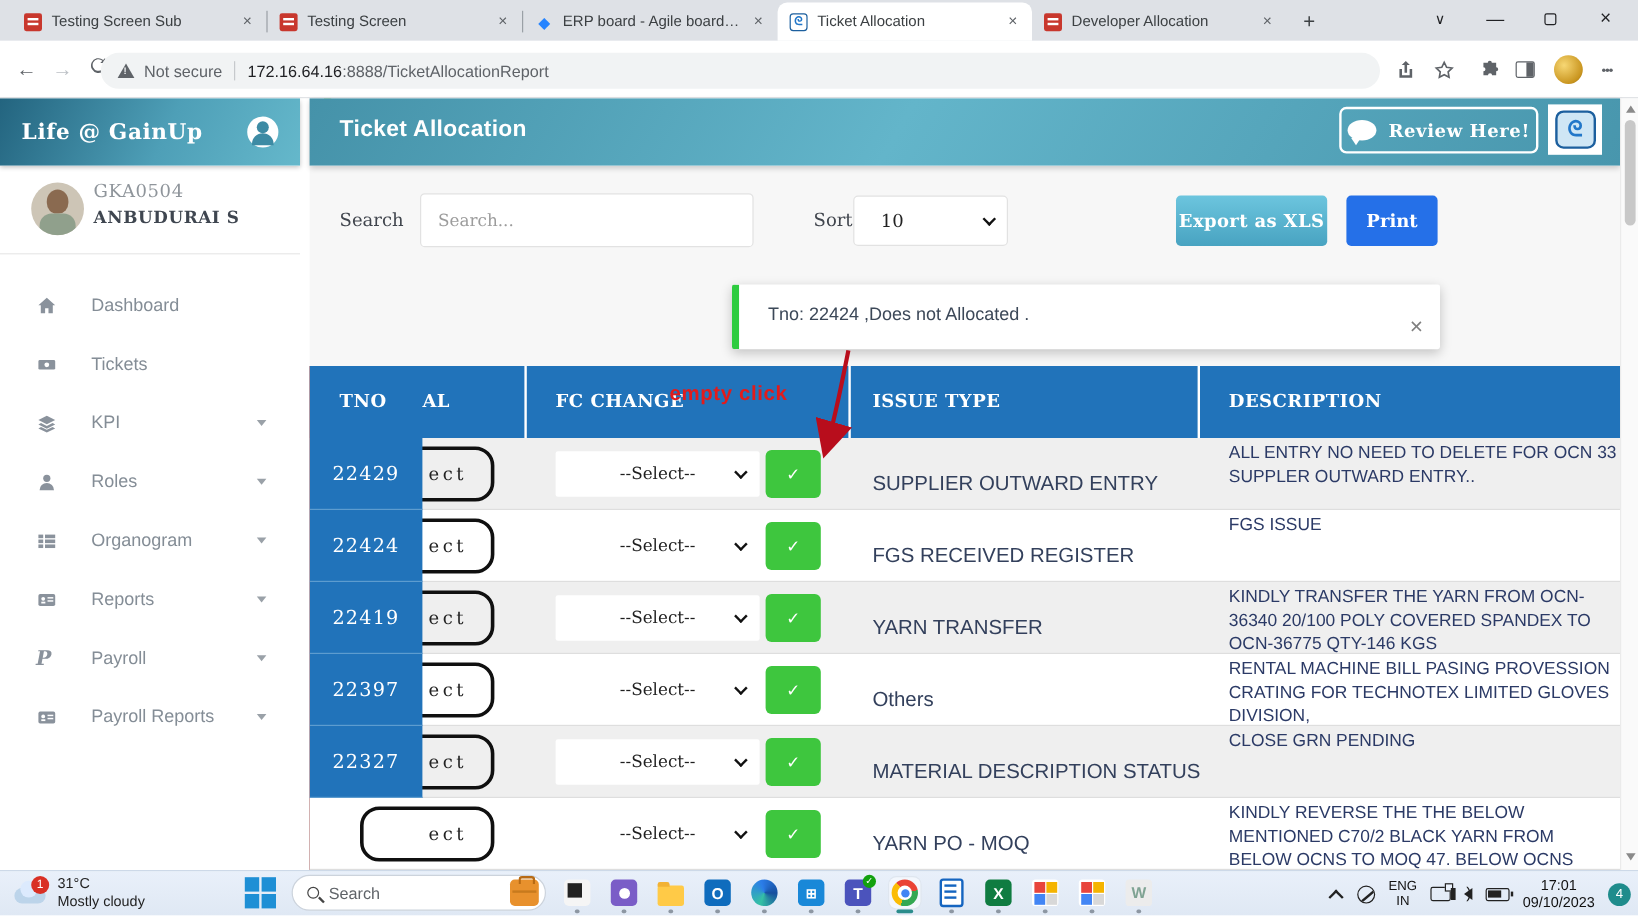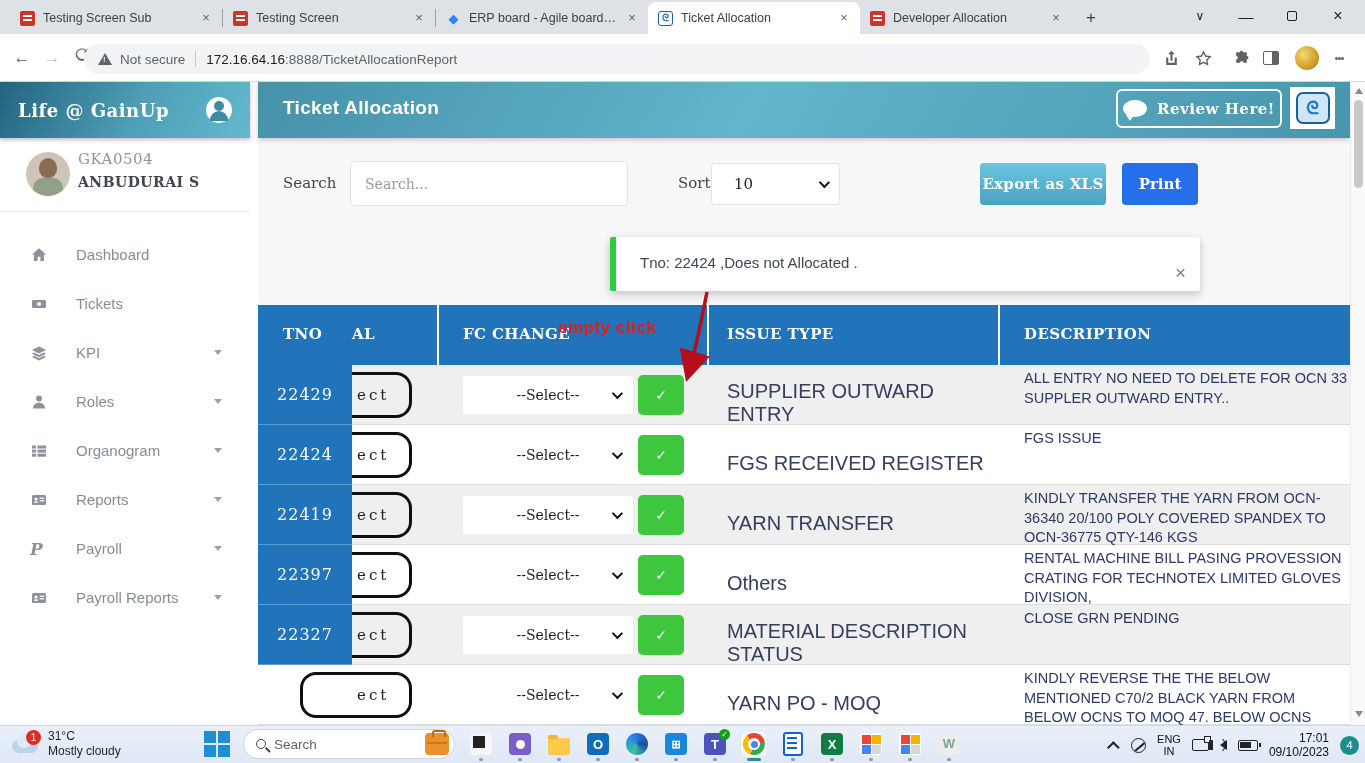--- a/index.html
+++ b/index.html
@@ -99,21 +99,21 @@
   .s1{left:179px;}.s2{left:449px;}.s3{left:740px;}
   .trow{position:relative;height:60px;border-bottom:1px solid #dedede;}
   .trow:nth-of-type(even){background:#efefef;}
   .trow:nth-of-type(odd){background:#fff;}
   .tno-cell{position:absolute;left:0;top:0;width:94px;height:60px;background:#2173ba;color:#fff;display:flex;align-items:center;justify-content:center;font-family:"DejaVu Serif",serif;font-size:16px;letter-spacing:1px;z-index:2;border-bottom:1px solid #5d9ccf;}
   .al-box{position:absolute;left:42px;top:7px;width:112px;height:46px;border:3px solid #101010;border-radius:16px;z-index:1;}
   .al-box span{position:absolute;left:54px;top:11px;font-family:"DejaVu Serif",serif;font-size:15px;color:#222;letter-spacing:3px;}
   .fc-select{position:absolute;left:205px;top:11px;width:170px;height:38px;background:#fff;border-radius:2px;display:flex;align-items:center;justify-content:center;font-family:"DejaVu Serif",serif;font-size:14px;color:#1f1f1f;}
   .fc-select .chev{position:absolute;right:13px;top:15px;}
   .ok-btn{position:absolute;left:380px;top:10px;width:46px;height:40px;border-radius:5px;background:#3ec63e;color:#fff;display:flex;align-items:center;justify-content:center;font-size:14px;}
-  .issue{position:absolute;left:469px;top:0;width:280px;height:76px;display:flex;align-items:center;font-size:20px;color:#33405c;}
+  .issue{position:absolute;left:469px;top:0;width:280px;height:76px;display:flex;align-items:center;font-size:17px;color:#33405c;}
   .descr{position:absolute;left:766px;top:4px;width:330px;font-size:14.5px;line-height:19.5px;color:#2b3a66;white-space:pre-line;}
 
   
   .pgscroll{position:absolute;left:1350px;top:82px;width:15px;height:643px;background:#fafafa;border-left:1px solid #ebebeb;}
   .sb-arrow{position:absolute;left:4px;width:0;height:0;border-left:4px solid transparent;border-right:4px solid transparent;}
   .sb-up{top:6px;border-bottom:6px solid #8a8a8a;}
   .sb-down{bottom:8px;border-top:6px solid #8a8a8a;}
   .sb-thumb{position:absolute;left:3px;top:18px;width:9px;height:88px;background:#c8c8c8;border-radius:5px;}
 
   
@@ -160,21 +160,21 @@
   .i-excel{background:#107c41;}
   .i-tiles{width:22px;height:22px;background:#fff;border-radius:3px;display:grid;grid-template-columns:9px 9px;grid-template-rows:9px 9px;gap:1px;padding:1.5px;}
   .i-tiles b:nth-child(1){background:#e8453c;}.i-tiles b:nth-child(2){background:#f5b400;}
   .i-tiles b:nth-child(3){background:#4285f4;}.i-tiles b:nth-child(4){background:#d8d8d8;}
   .i-w{width:22px;height:22px;background:#ececec;border-radius:3px;color:#7fa393;font-weight:bold;font-size:13px;text-align:center;line-height:22px;}
   .tray{position:absolute;right:6px;top:0;height:38px;display:flex;align-items:center;gap:11px;}
   .tr-chv{width:9px;height:9px;border-left:2px solid #222;border-top:2px solid #222;transform:rotate(45deg) translateY(3px);}
   .tr-globe{width:15px;height:15px;border:1.6px solid #222;border-radius:50%;position:relative;overflow:hidden;}
   .tr-globe::after{content:"";position:absolute;left:-2px;top:6px;width:22px;height:2px;background:#222;transform:rotate(-40deg);}
   .tr-lang{font-size:11px;color:#111;text-align:center;line-height:12px;}
-  .tr-time{font-size:12px;color:#111;text-align:right;line-height:14.5px;}
+  .tr-time{font-size:12px;color:#111;text-align:center;line-height:14.5px;}
   .tr-badge{width:19px;height:19px;border-radius:50%;background:#1f8c8c;color:#fff;font-size:11px;text-align:center;line-height:19px;}
   .tr-mon{width:17px;height:12px;border:1.6px solid #222;border-radius:2px;position:relative;}
   .tr-mon::after{content:"";position:absolute;right:-3px;top:-4px;width:5px;height:5px;border:1.5px solid #222;background:#e9f0fa;}
   .tr-spk{width:0;height:0;border-top:5px solid transparent;border-bottom:5px solid transparent;border-right:7px solid #222;position:relative;}
   .tr-spk::before{content:"";position:absolute;left:-11px;top:-5px;width:4px;height:10px;background:#222;}
   .tr-spk::after{content:")";position:absolute;left:2px;top:-9px;font-size:13px;color:#222;}
   .tr-bat{width:20px;height:11px;border:1.6px solid #222;border-radius:2px;position:relative;}
   .tr-bat::before{content:"";position:absolute;right:-4px;top:2px;width:2px;height:4px;background:#222;}
   .tr-bat::after{content:"";position:absolute;left:1px;top:1px;width:11px;height:6px;background:#222;}
 </style>

